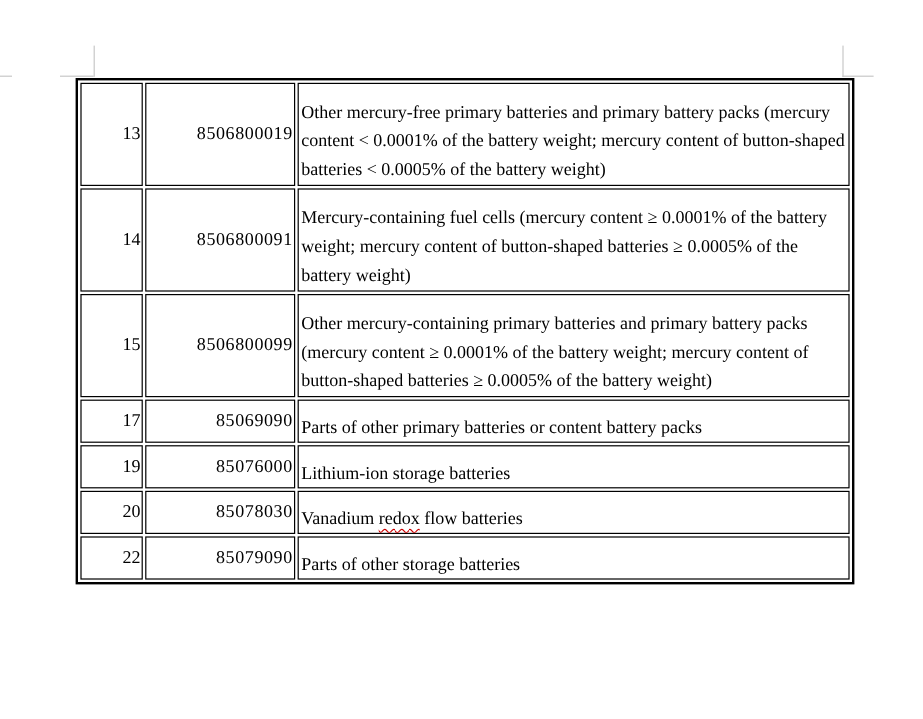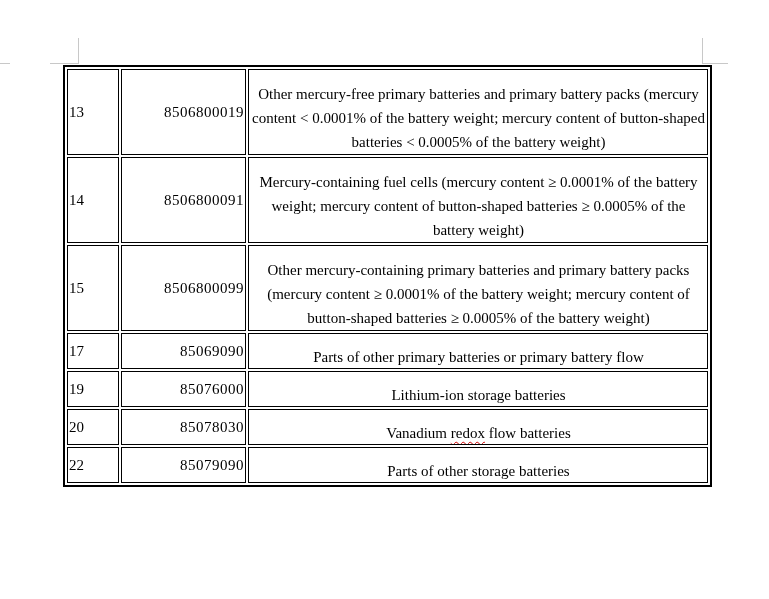--- a/index.html
+++ b/index.html
@@ -28,23 +28,23 @@
     width:642px;
     background:#fff;
   }
   table.hs td{
     border:1px solid var(--cell-border,#000);
     font-size:15px;
     vertical-align:middle;
     overflow:hidden;
     background:#fff;
   }
-  td.cell-no{width:48px;text-align:left;}
+  td.cell-no{width:48px;text-align:right;}
   td.cell-code{width:121px;text-align:right;letter-spacing:.5px;}
-  td.cell-desc{width:455px;text-align:center;padding:12px 1px 0 2px;line-height:24px;}
+  td.cell-desc{width:455px;text-align:left;padding:12px 1px 0 2px;line-height:24px;}
   tr.row-multi td{height:72px;}
   tr.row-single td{height:22px;}
   tr.row-single td.cell-desc{line-height:22px;}
   .misspelled{
     text-decoration-line:underline;
     text-decoration-style:wavy;
     text-decoration-color:var(--squiggle,#cc0000);
     text-decoration-thickness:1px;
     text-underline-offset:3px;
     text-decoration-skip-ink:none;
@@ -74,21 +74,21 @@
           <td class="cell-desc"><span>Mercury-containing fuel cells (mercury content ≥ 0.0001% of the battery weight; mercury content of button-shaped batteries ≥ 0.0005% of the battery weight)</span></td>
         </tr>
         <tr class="row-multi">
           <td class="cell-no">15</td>
           <td class="cell-code">8506800099</td>
           <td class="cell-desc"><span>Other mercury-containing primary batteries and primary battery packs (mercury content ≥ 0.0001% of the battery weight; mercury content of button-shaped batteries ≥ 0.0005% of the battery weight)</span></td>
         </tr>
         <tr class="row-single">
           <td class="cell-no">17</td>
           <td class="cell-code">85069090</td>
-          <td class="cell-desc"><span>Parts of other primary batteries or primary battery flow</span></td>
+          <td class="cell-desc"><span>Parts of other primary batteries or content battery packs</span></td>
         </tr>
         <tr class="row-single">
           <td class="cell-no">19</td>
           <td class="cell-code">85076000</td>
           <td class="cell-desc"><span>Lithium-ion storage batteries</span></td>
         </tr>
         <tr class="row-single">
           <td class="cell-no">20</td>
           <td class="cell-code">85078030</td>
           <td class="cell-desc"><span>Vanadium </span><span class="misspelled">redox</span><span> flow batteries</span></td>

